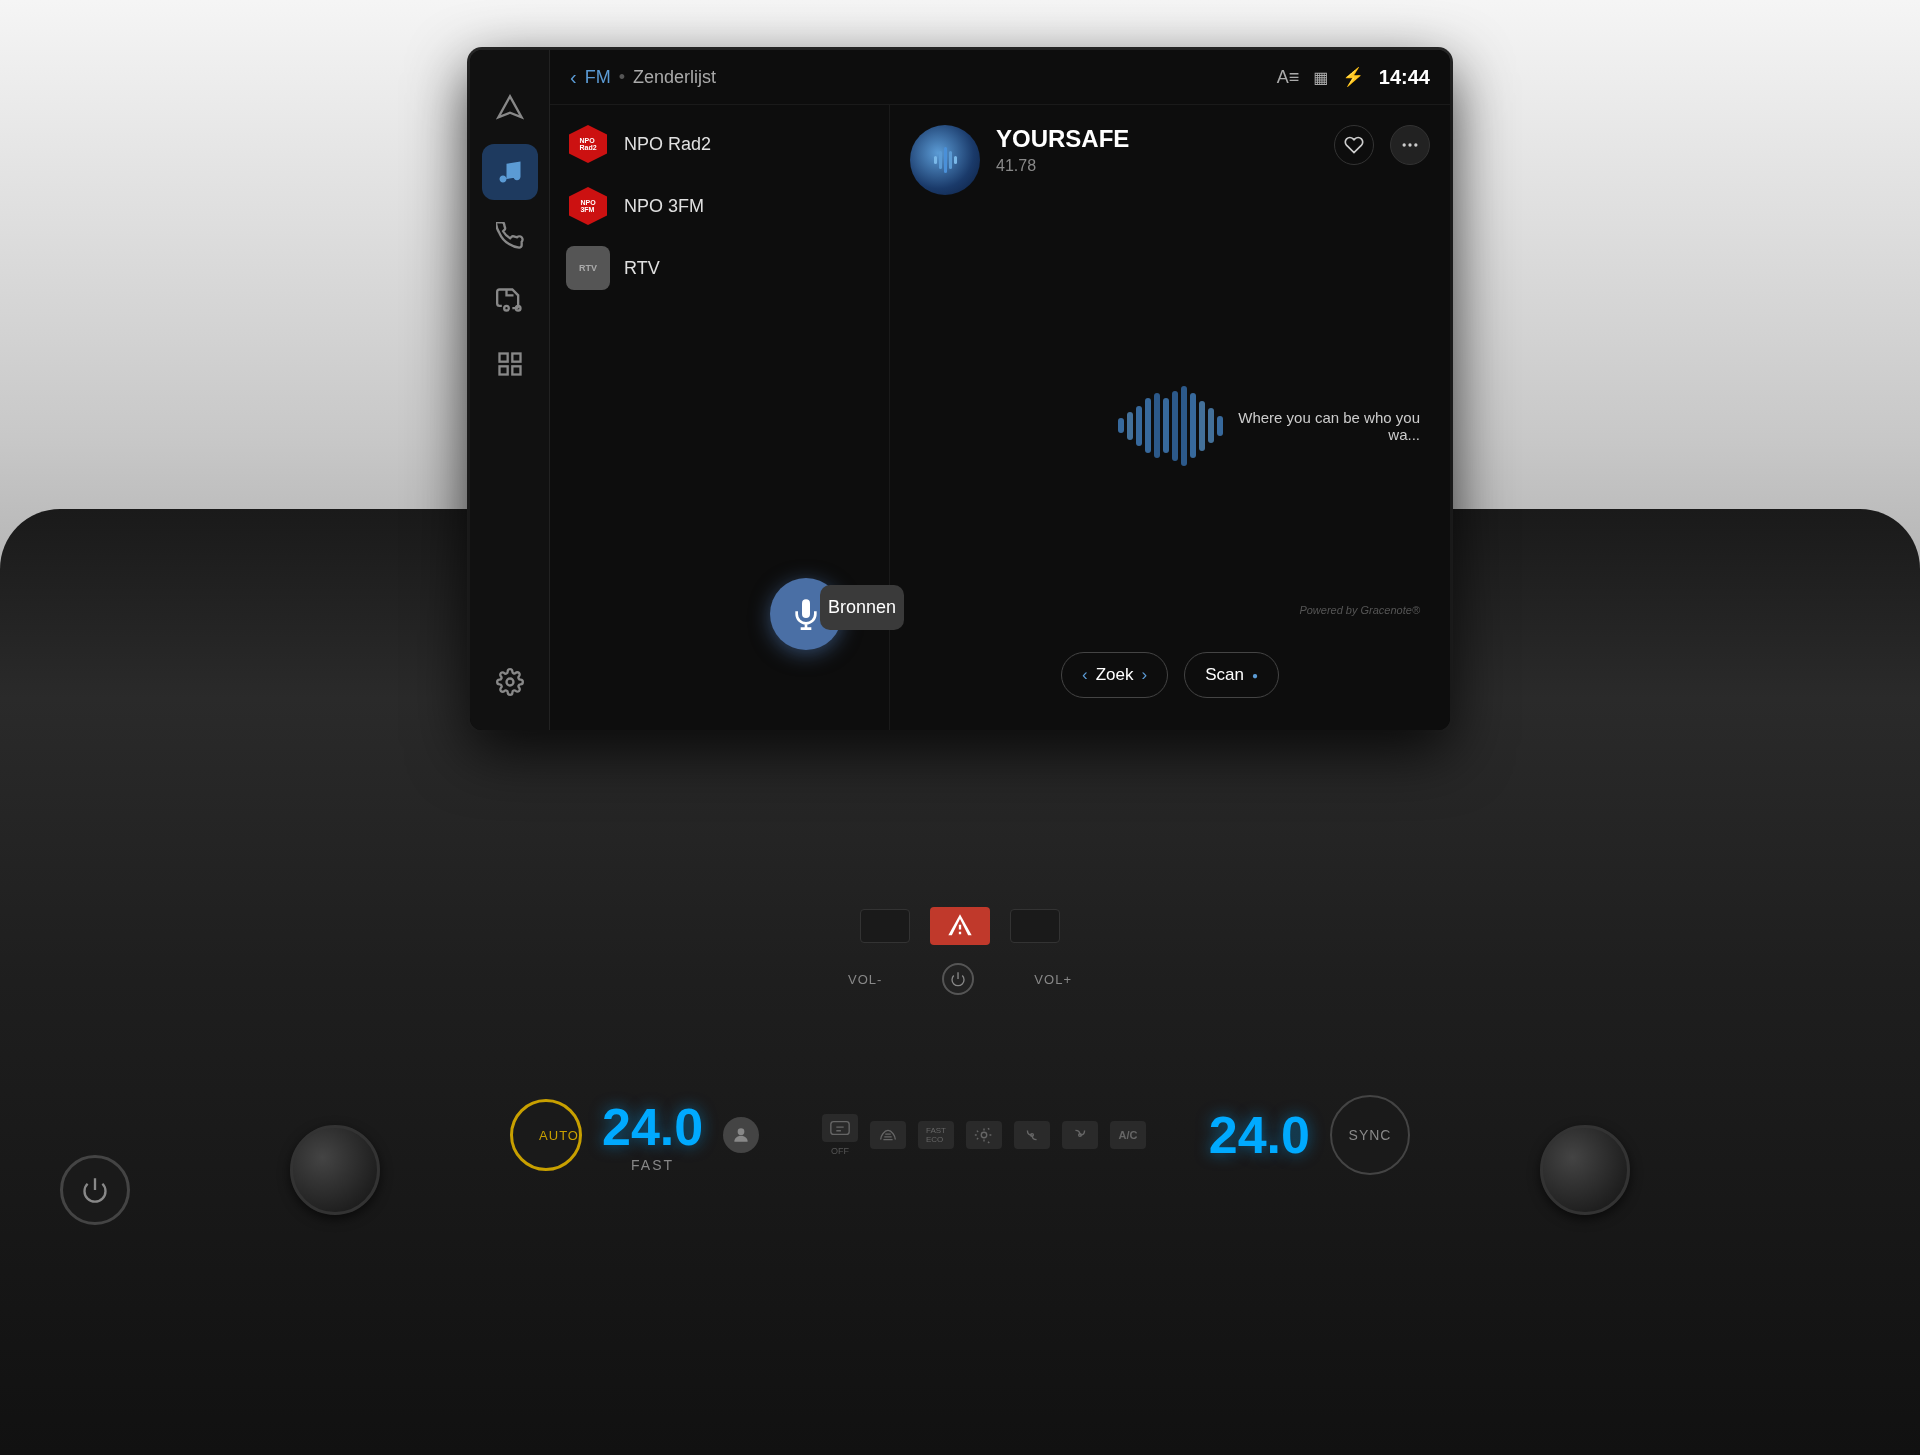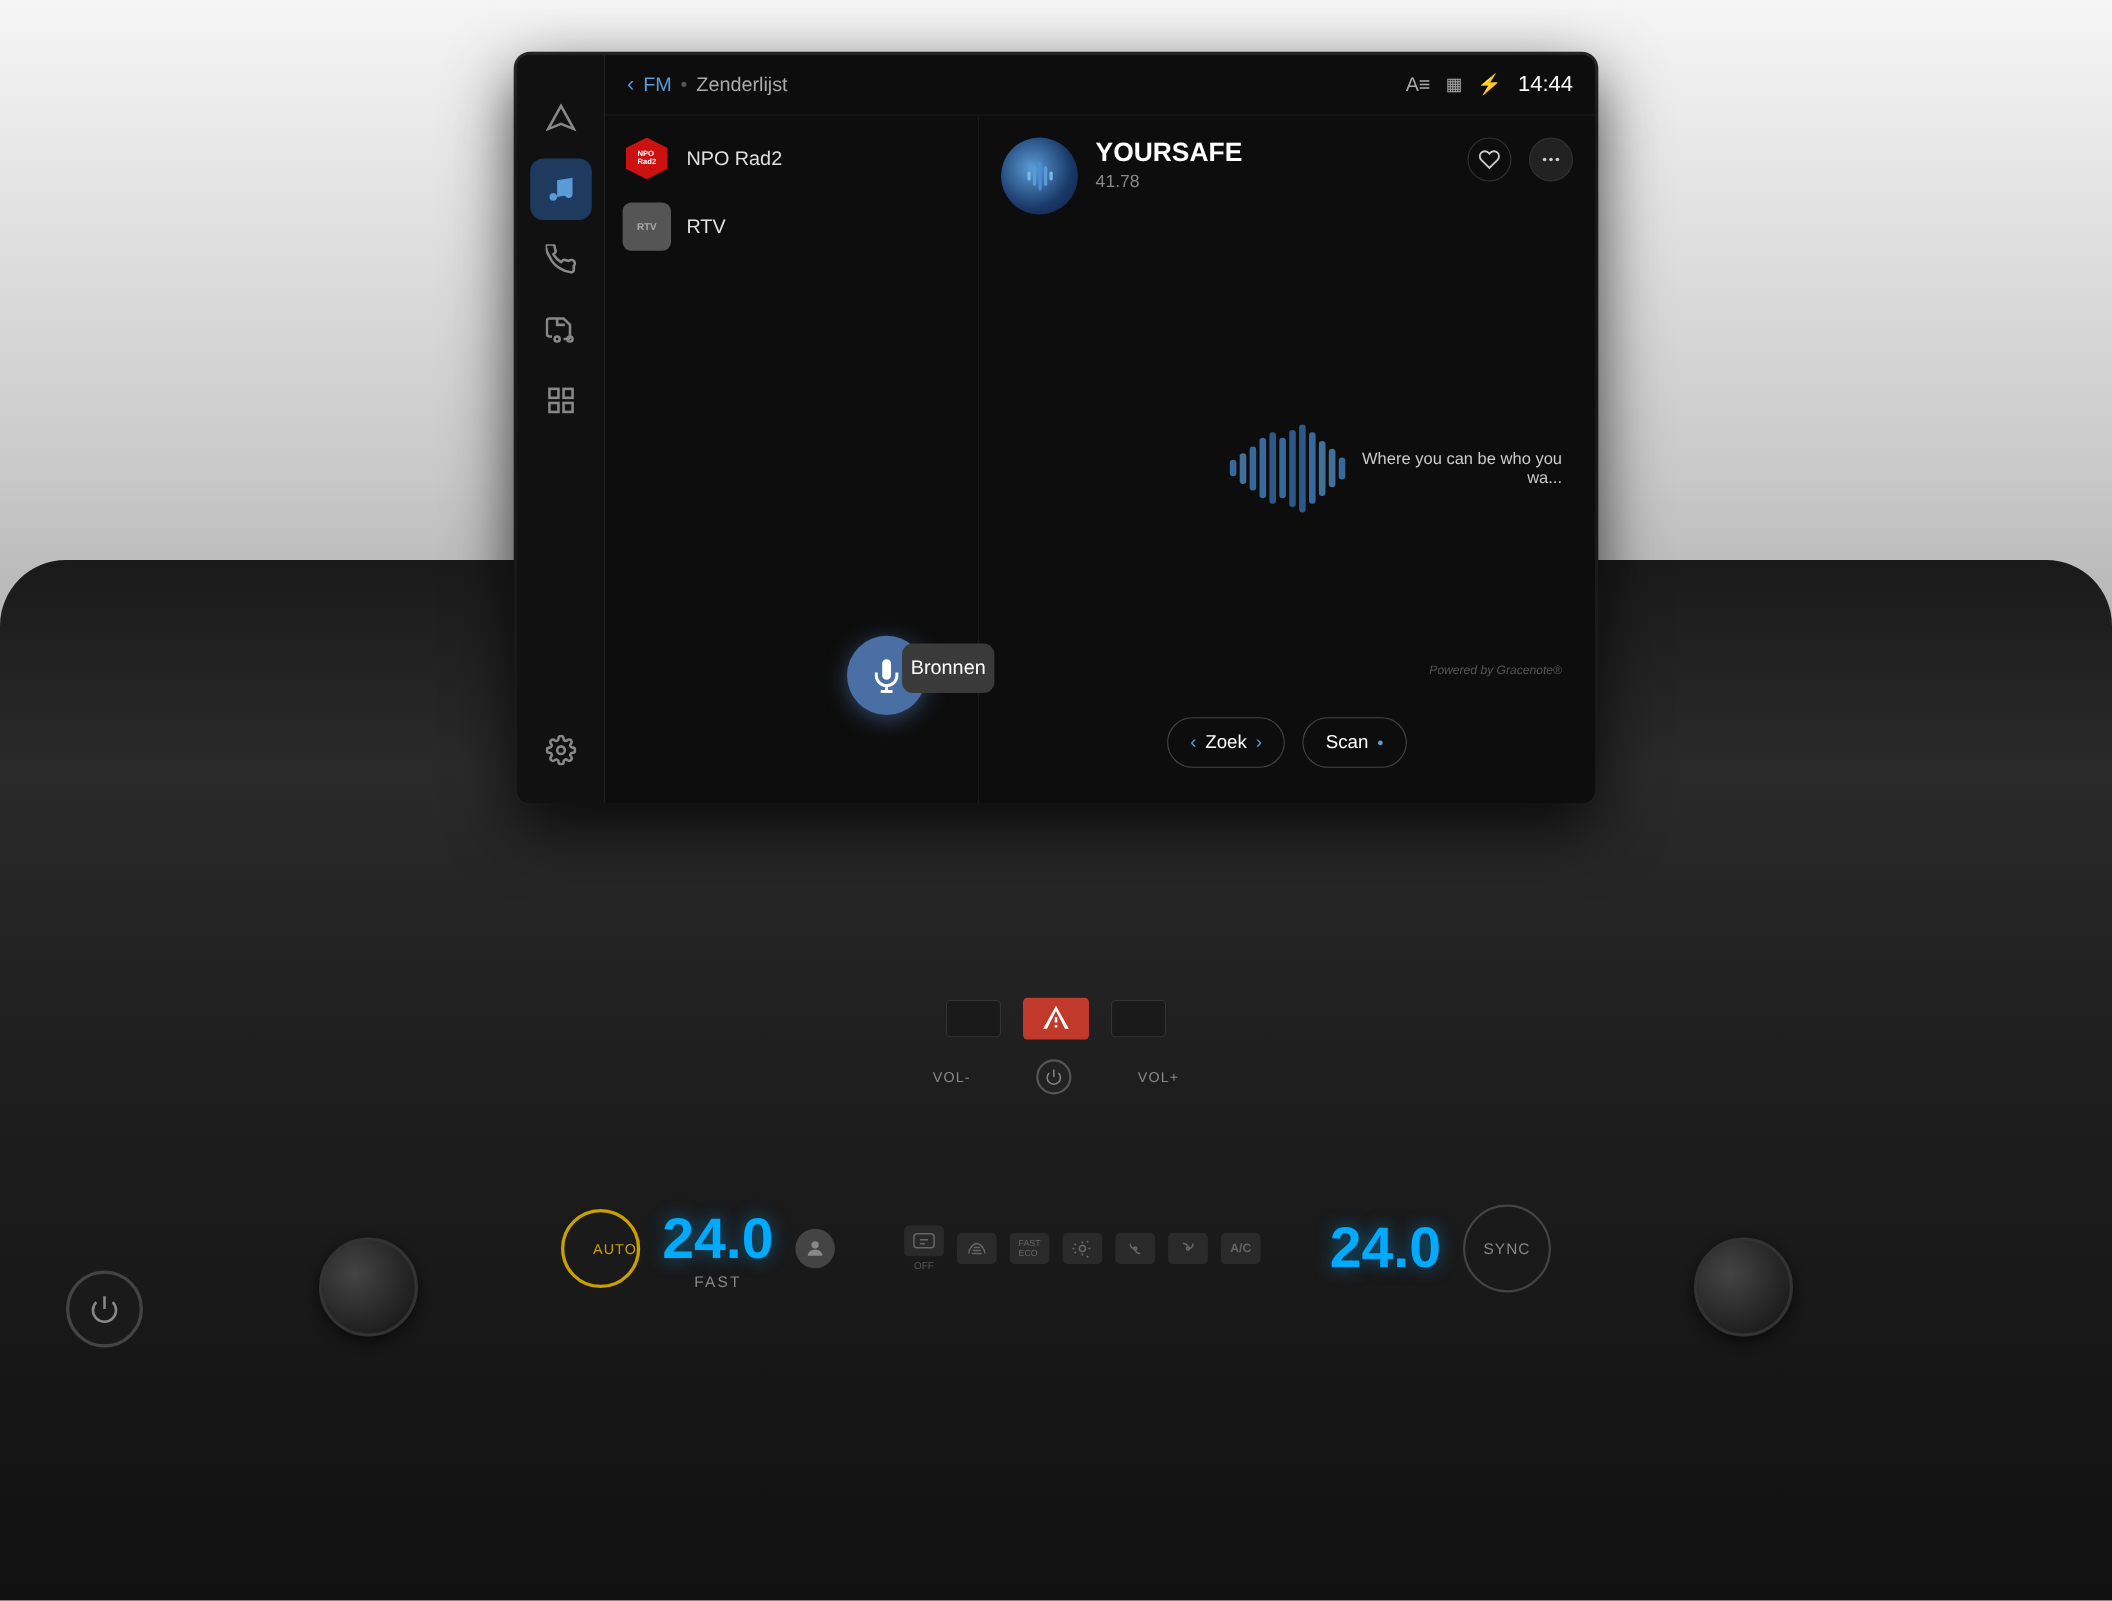--- a/index.html
+++ b/index.html
@@ -128,21 +128,21 @@
       display: flex;
       align-items: center;
       gap: 14px;
       color: #ccc;
       font-size: 17px;
     }
 
     .header-time {
       color: white;
       font-size: 20px;
-      font-weight: 400;
+      font-weight: 700;
     }
 
     
     .panels {
       display: flex;
       flex: 1;
       overflow: hidden;
     }
 
     
@@ -628,20 +628,30 @@
           <div class="npo-badge">
             <div style="width:44px;height:44px;position:relative;display:flex;align-items:center;justify-content:center;">
               <div style="width:38px;height:38px;background:#cc1111;clip-path:polygon(50% 0%,100% 25%,100% 75%,50% 100%,0% 75%,0% 25%);display:flex;align-items:center;justify-content:center;">
                 <span style="color:white;font-size:7px;font-weight:bold;">NPO<br>Rad2</span>
               </div>
             </div>
           </div>
           <span class="station-name">NPO Rad2</span>
         </div>
 
+        <div class="station-item">
+          <div class="npo-badge">
+            <div style="width:44px;height:44px;position:relative;display:flex;align-items:center;justify-content:center;">
+              <div style="width:38px;height:38px;background:#cc1111;clip-path:polygon(50% 0%,100% 25%,100% 75%,50% 100%,0% 75%,0% 25%);display:flex;align-items:center;justify-content:center;">
+                <span style="color:white;font-size:7px;font-weight:bold;">NPO<br>3FM</span>
+              </div>
+            </div>
+          </div>
+          <span class="station-name">NPO 3FM</span>
+        </div>
 
 
 
         <div class="station-item">
           <div style="width:44px;height:44px;background:#555;border-radius:8px;display:flex;align-items:center;justify-content:center;">
             <span style="color:#aaa;font-size:9px;font-weight:bold;">RTV</span>
           </div>
           <span class="station-name">RTV</span>
         </div>
 

